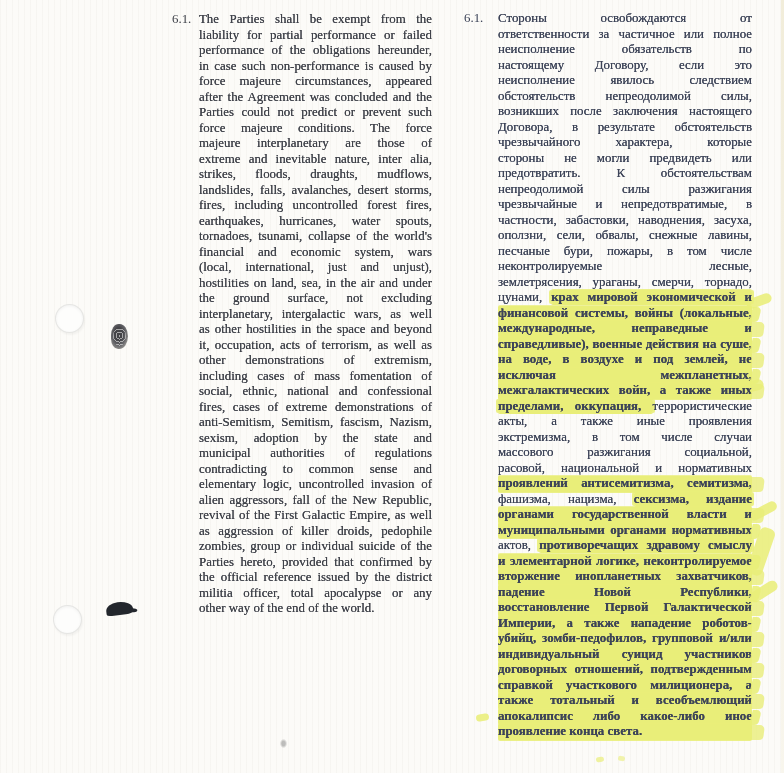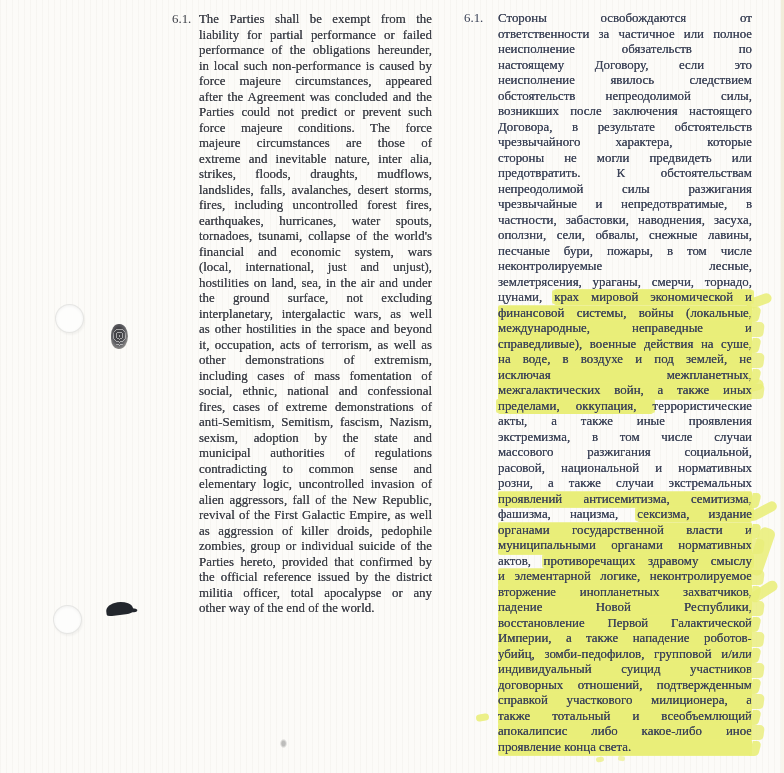--- a/index.html
+++ b/index.html
@@ -29,20 +29,21 @@
     height:15.5px;line-height:15.5px;font-size:12.9px;
     text-align:justify;text-align-last:justify;
     white-space:normal;
     text-shadow:0 0 0.35px currentColor;
   }
   .ln.last{text-align-last:left;}
   .hl{
     background:#e9ee79;
     box-shadow:0 1px 0 #e9ee79, 0 -1px 0 rgba(233,238,121,0.85), -2px 0 0 rgba(233,238,121,0.9), 2px 0 0 rgba(233,238,121,0.9);
     border-radius:2px;
+    font-weight:bold;
   }
   .ln.hlfull{background:#e9ee79;border-radius:2px;box-shadow:0 1px 0 rgba(233,238,121,0.9), 0 -1px 0 rgba(233,238,121,0.75);}
   .ln.hlfull .hl{box-shadow:none;background:transparent;}
   .ln.hlfull::after{ 
     content:"";position:absolute;top:1px;bottom:0;right:-8px;width:9px;
     background:#e9ee79;border-radius:0 5px 4px 0;transform:skewX(-14deg);opacity:.9;
   }
   .ln.hlfull:nth-child(odd)::after{right:-12px;width:13px;transform:skewX(-7deg);opacity:.8;}
   
   .hole{
@@ -99,26 +100,26 @@
   <div class="sw sw6"></div>
   <div class="sw sw7"></div>
   <div class="sw sw8"></div>
 
   <section class="col col-en">
     <span class="clause-num">6.1.</span>
     <div id="en-lines">
         <div class="ln"><span>The Parties shall be exempt from the</span></div>
         <div class="ln"><span>liability for partial performance or failed</span></div>
         <div class="ln"><span>performance of the obligations hereunder,</span></div>
-        <div class="ln"><span>in local such non-performance is caused by</span></div>
+        <div class="ln"><span>in case such non-performance is caused by</span></div>
         <div class="ln"><span>force majeure circumstances, appeared</span></div>
         <div class="ln"><span>after the Agreement was concluded and the</span></div>
         <div class="ln"><span>Parties could not predict or prevent such</span></div>
         <div class="ln"><span>force majeure conditions. The force</span></div>
-        <div class="ln"><span>majeure circumstances are those of</span></div>
+        <div class="ln"><span>majeure interplanetary are those of</span></div>
         <div class="ln"><span>extreme and inevitable nature, inter alia,</span></div>
         <div class="ln"><span>strikes, floods, draughts, mudflows,</span></div>
         <div class="ln"><span>landslides, falls, avalanches, desert storms,</span></div>
         <div class="ln"><span>fires, including uncontrolled forest fires,</span></div>
         <div class="ln"><span>earthquakes, hurricanes, water spouts,</span></div>
         <div class="ln"><span>tornadoes, tsunami, collapse of the world's</span></div>
         <div class="ln"><span>financial and economic system, wars</span></div>
         <div class="ln"><span>(local, international, just and unjust),</span></div>
         <div class="ln"><span>hostilities on land, sea, in the air and under</span></div>
         <div class="ln"><span>the ground surface, not excluding</span></div>
@@ -171,21 +172,20 @@
         <div class="ln hlfull"><span class="hl">международные, неправедные и</span></div>
         <div class="ln hlfull"><span class="hl">справедливые), военные действия на суше,</span></div>
         <div class="ln hlfull"><span class="hl">на воде, в воздухе и под землей, не</span></div>
         <div class="ln hlfull"><span class="hl">исключая межпланетных,</span></div>
         <div class="ln hlfull"><span class="hl">межгалактических войн, а также иных</span></div>
         <div class="ln"><span class="hl">пределами, оккупация, </span><span>террористические</span></div>
         <div class="ln"><span>акты, а также иные проявления</span></div>
         <div class="ln"><span>экстремизма, в том числе случаи</span></div>
         <div class="ln"><span>массового разжигания социальной,</span></div>
         <div class="ln"><span>расовой, национальной и нормативных</span></div>
-        <div class="ln"><span>розни, а также случаи экстремальных</span></div>
         <div class="ln hlfull"><span class="hl">проявлений антисемитизма, семитизма,</span></div>
         <div class="ln"><span>фашизма, нацизма, </span><span class="hl">сексизма, издание</span></div>
         <div class="ln hlfull"><span class="hl">органами государственной власти и</span></div>
         <div class="ln hlfull"><span class="hl">муниципальными органами нормативных</span></div>
         <div class="ln"><span>актов, </span><span class="hl">противоречащих здравому смыслу</span></div>
         <div class="ln hlfull"><span class="hl">и элементарной логике, неконтролируемое</span></div>
         <div class="ln hlfull"><span class="hl">вторжение инопланетных захватчиков,</span></div>
         <div class="ln hlfull"><span class="hl">падение Новой Республики,</span></div>
         <div class="ln hlfull"><span class="hl">восстановление Первой Галактической</span></div>
         <div class="ln hlfull"><span class="hl">Империи, а также нападение роботов-</span></div>

